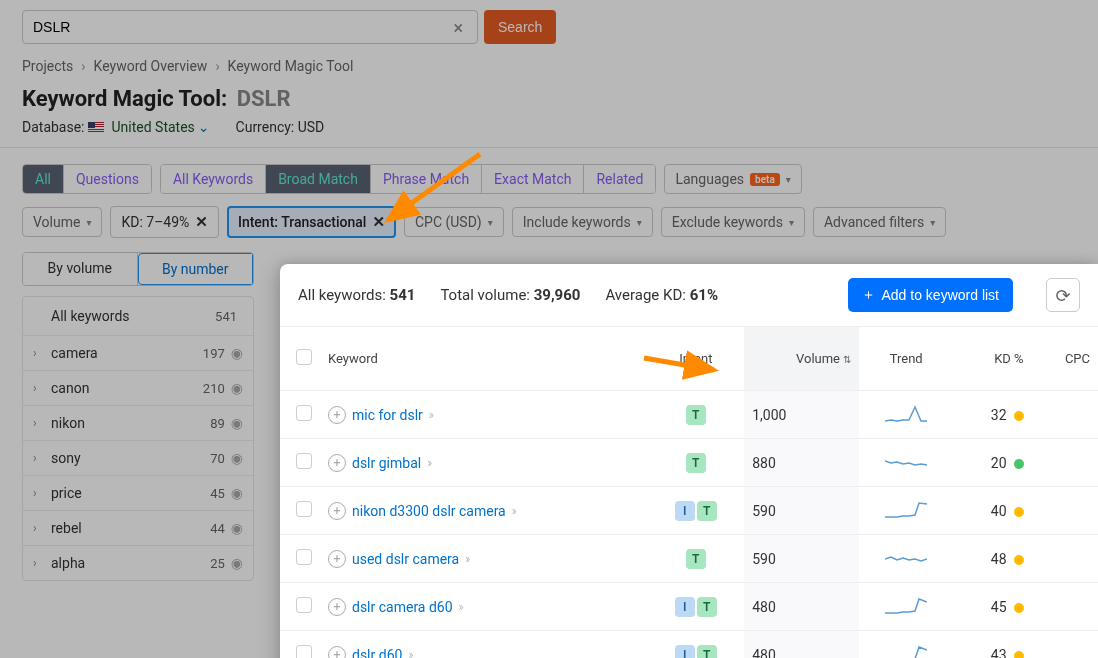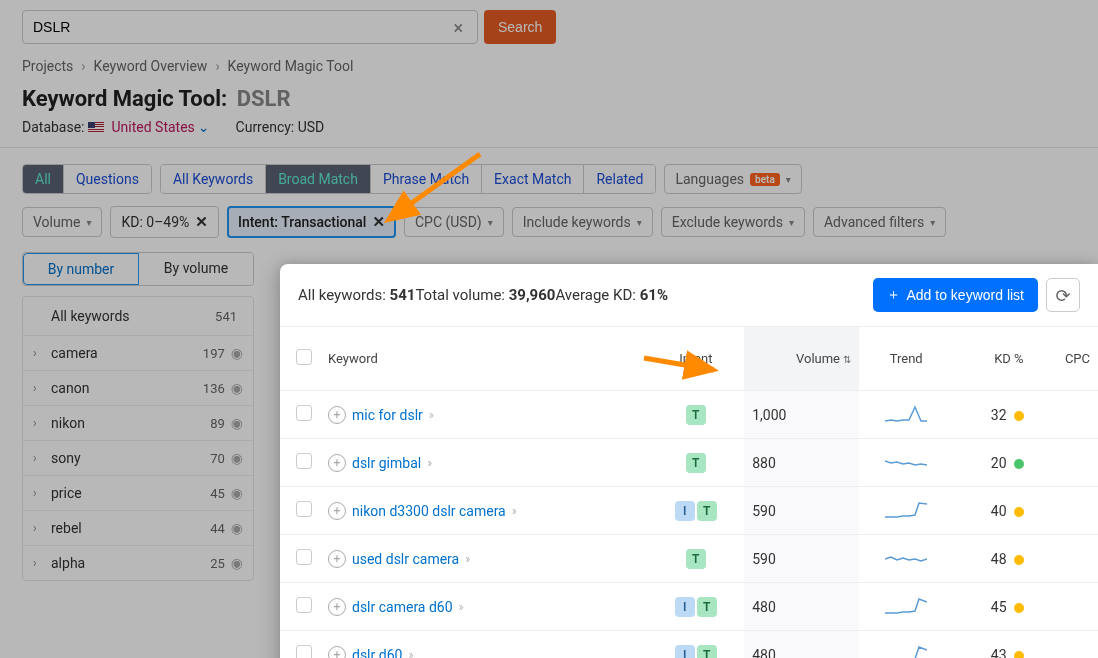--- a/index.html
+++ b/index.html
@@ -21,29 +21,29 @@
 .crumbs .sep { color: #999; }
 
 
 .title-row { padding: 6px 22px 4px; }
 .title-row h1 { font-size: 22px; font-weight: 700; color: #222; display: inline; }
 .title-row .kw { color: #888; font-weight: 700; margin-left: 4px; }
 
 .meta-row { padding: 4px 22px 12px; color: #333; display: flex; gap: 26px; font-size: 14px; align-items: center; }
 .meta-row .flag { display: inline-block; width: 16px; height: 11px; background: linear-gradient(#b22234 0 10%, #fff 10% 20%, #b22234 20% 30%, #fff 30% 40%, #b22234 40% 50%, #fff 50% 60%, #b22234 60% 70%, #fff 70% 80%, #b22234 80% 90%, #fff 90%); position: relative; margin-right: 4px; vertical-align: -1px; }
 .meta-row .flag::before { content:''; position:absolute; top:0; left:0; width:7px; height:6px; background:#3c3b6e; }
-.meta-row .link { color: #be185d; }
+.meta-row .link { color: #14532d; }
 .meta-row .chev { color: #0071cd; margin-left: 3px; }
 
 .hr { border-top: 1px solid #e5e5e5; margin: 0 0 10px; }
 
 
 .filter-row { display: flex; align-items: center; gap: 8px; padding: 6px 22px; flex-wrap: wrap; }
 .tab-group { display: inline-flex; border: 1px solid #ccc; border-radius: 4px; overflow: hidden; }
-.tab-group .tab { padding: 6px 12px; background: #fff; cursor: pointer; border-right: 1px solid #ccc; font-size: 14px; color: #1d4ed8; }
+.tab-group .tab { padding: 6px 12px; background: #fff; cursor: pointer; border-right: 1px solid #ccc; font-size: 14px; color: #8b5cf6; }
 .tab-group .tab:last-child { border-right: none; }
 .tab-group .tab.active { background: #5a6273; color: #5eead4; }
 .pill { display: inline-flex; align-items: center; padding: 6px 10px; border: 1px solid #ccc; border-radius: 4px; background: #fff; cursor: pointer; color: #666; gap: 6px; }
 .pill .chev-d { font-size: 10px; color: #888; }
 .pill.highlight { background: #e8f0fe; border: 2px solid #2196f3; color: #222; font-weight: 500; padding: 5px 9px; }
 .pill.set { background: #fff; border: 1px solid #ccc; color: #333; }
 .pill .x { font-weight: 700; color: #333; cursor: pointer; font-size: 15px; }
 .beta-badge { background: #ff641e; color: #fff; font-size: 10px; padding: 1px 5px; border-radius: 3px; font-weight: 600; }
 
 .filter-row2 { display: flex; align-items: center; gap: 8px; padding: 6px 22px 14px; flex-wrap: wrap; }
@@ -60,21 +60,21 @@
 .sb-cats .cat-row:last-child { border-bottom: none; }
 .sb-cats .cat-row .arr { color: #888; font-size: 12px; margin-right: 8px; width: 10px; }
 .sb-cats .cat-row .name { flex: 1; }
 .sb-cats .cat-row .cnt { color: #666; font-size: 13px; margin-right: 6px; }
 .sb-cats .cat-row .eye { color: #aaa; }
 .sb-cats .cat-row.head { font-size: 14px; color: #333; padding: 11px 10px; }
 .sb-cats .cat-row.head .arr { visibility: hidden; }
 
 
 .results-panel { position: absolute; top: 264px; left: 280px; right: 0; background: #fff; border-radius: 8px 0 0 8px; box-shadow: -4px 4px 20px rgba(0,0,0,0.18), 0 -2px 10px rgba(0,0,0,0.1); z-index: 10; overflow: hidden; }
-.results-header { display: flex; align-items: center; padding: 14px 18px; gap: 0; }
+.results-header { display: flex; align-items: center; padding: 14px 18px; gap: 25px; }
 .results-header .stat { color: #333; font-size: 15px; }
 .results-header .stat b { font-weight: 700; }
 .results-header .spacer { flex: 1; }
 .add-btn { background: #0071ff; color: #fff; border: none; border-radius: 5px; padding: 8px 14px; font-size: 14px; cursor: pointer; display: inline-flex; align-items: center; gap: 6px; }
 .extra-btn { width: 34px; height: 34px; border: 1px solid #ccc; border-radius: 5px; background: #fff; margin-left: 8px; display: flex; align-items: center; justify-content: center; color: #666; font-size: 18px; }
 
 .tbl { width: 100%; border-collapse: collapse; }
 .tbl th { text-align: left; font-weight: 400; color: #444; font-size: 13px; padding: 22px 8px; border-top: 1px solid #eee; border-bottom: 1px solid #eee; background: #fff; }
 .tbl th.vol { background: #f3f4f6; text-align: right; }
 .tbl th.right { text-align: right; }
@@ -157,21 +157,21 @@
       <span class="chev-d">▾</span>
     </div>
   </div>
 
   <div class="filter-row2">
     <div class="pill">
         <span>Volume</span>
         <span class="chev-d">▾</span>
       </div>
     <div class="pill set">
-        <span>KD: 0–49%</span>
+        <span>KD: 7–49%</span>
         <span class="x">✕</span>
       </div>
     <div class="pill highlight">
         <span>Intent: Transactional</span>
         <span class="x">✕</span>
       </div>
     <div class="pill">
         <span>CPC (USD)</span>
         <span class="chev-d">▾</span>
       </div>
@@ -185,39 +185,39 @@
       </div>
     <div class="pill">
         <span>Advanced filters</span>
         <span class="chev-d">▾</span>
       </div>
   </div>
 
   <div class="main-row">
     <div class="sidebar">
       <div class="sb-tabs">
+        <div class="stab">By volume</div>
         <div class="stab active">By number</div>
-        <div class="stab">By volume</div>
       </div>
       <div class="sb-cats" id="sb-cats">
           <div class="cat-row head">
             <span class="arr">›</span>
             <span class="name">All keywords</span>
             <span class="cnt">541</span>
           </div>
           <div class="cat-row">
             <span class="arr">›</span>
             <span class="name">camera</span>
             <span class="cnt">197</span>
             <span class="eye">◉</span>
           </div>
           <div class="cat-row">
             <span class="arr">›</span>
             <span class="name">canon</span>
-            <span class="cnt">136</span>
+            <span class="cnt">210</span>
             <span class="eye">◉</span>
           </div>
           <div class="cat-row">
             <span class="arr">›</span>
             <span class="name">nikon</span>
             <span class="cnt">89</span>
             <span class="eye">◉</span>
           </div>
           <div class="cat-row">
             <span class="arr">›</span>

